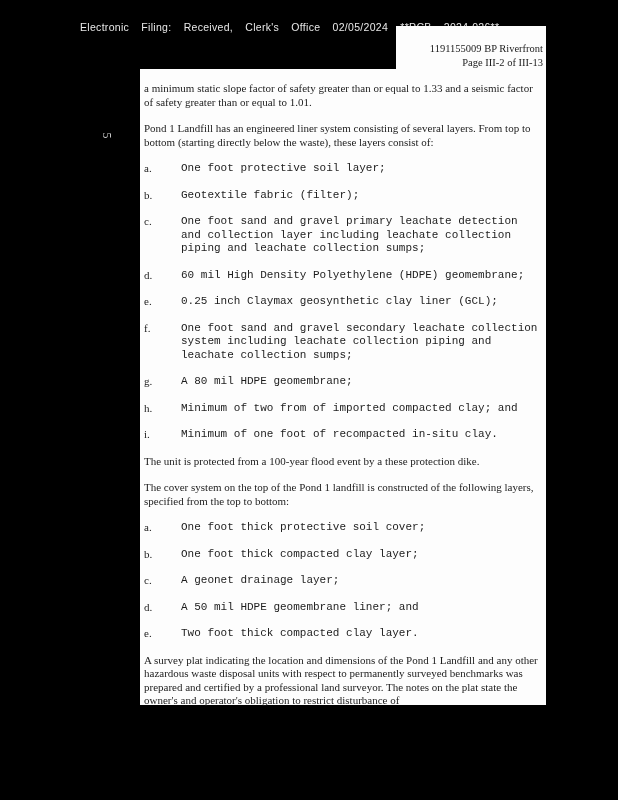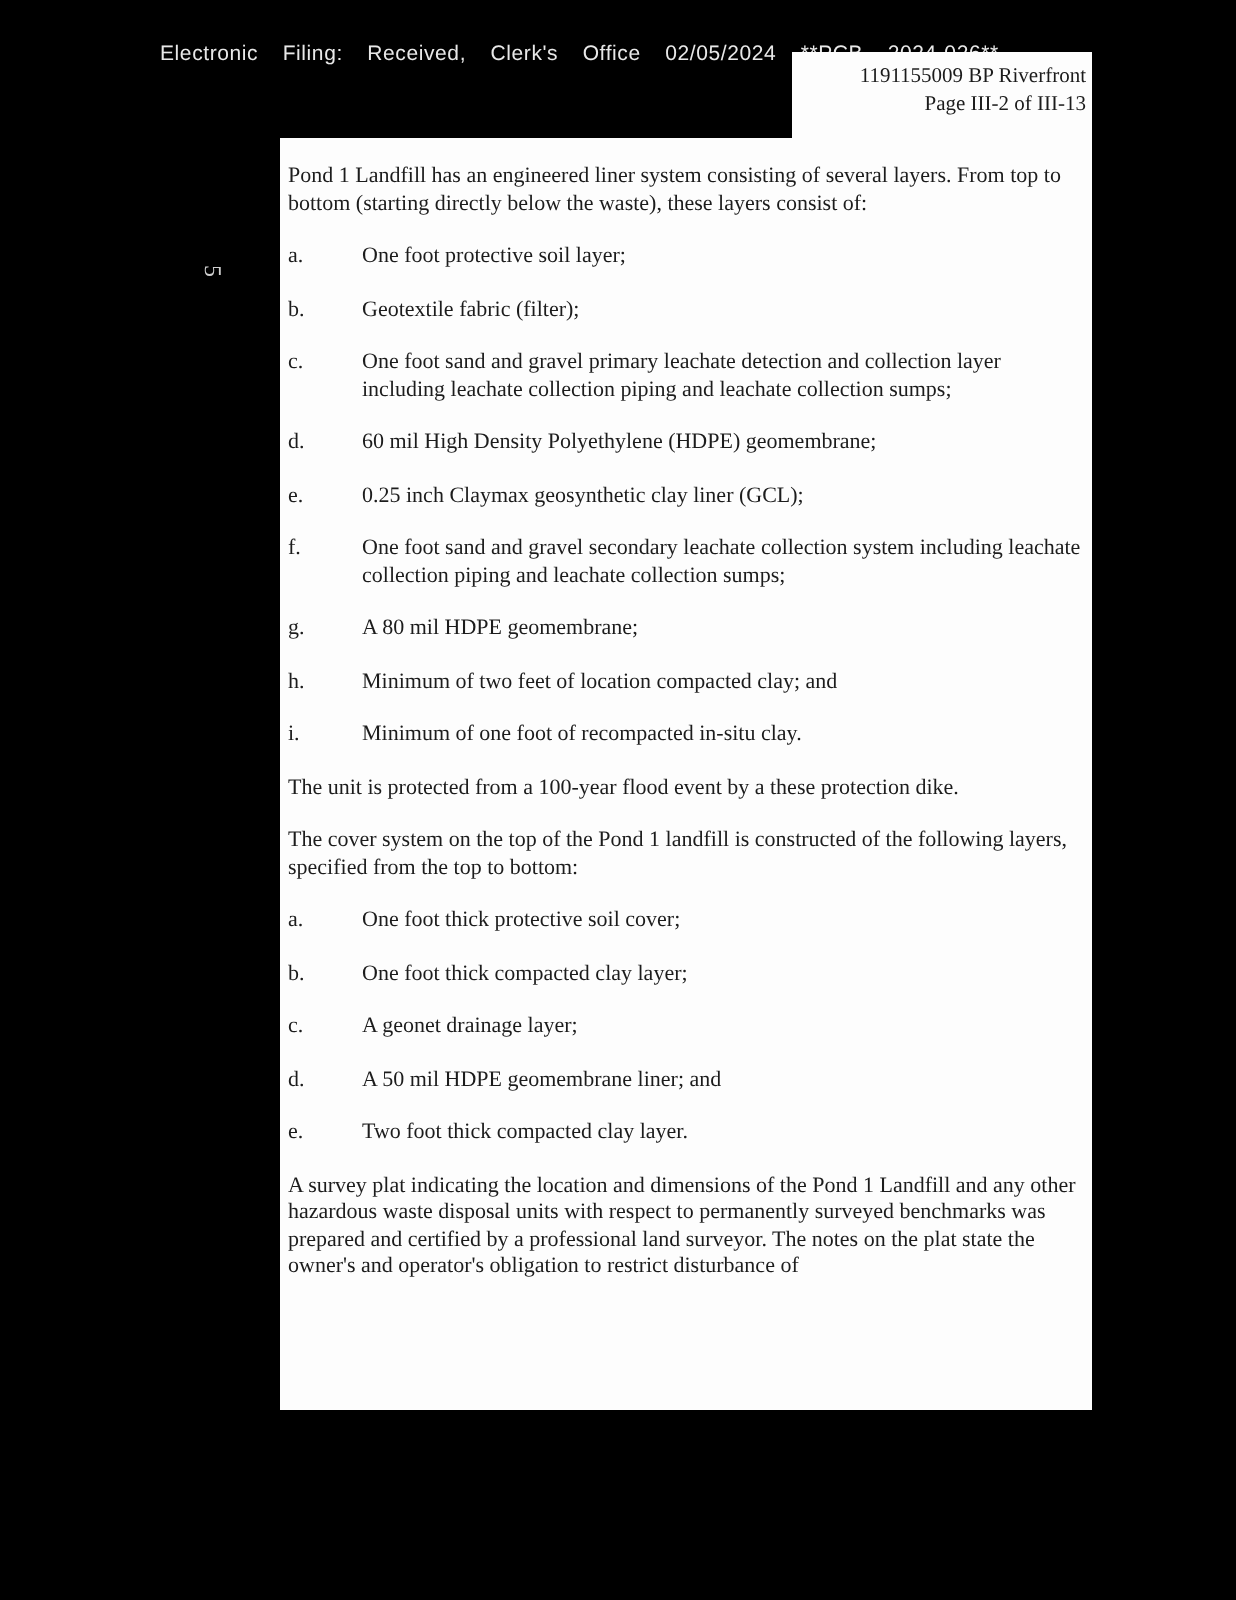--- a/index.html
+++ b/index.html
@@ -42,21 +42,21 @@
     position: absolute;
     left: 396px;
     top: 26px;
     width: 150px;
     height: 43px;
     background: #fdfdfd;
     color: #1b1b1b;
     font-size: 10.5px;
     line-height: 13.5px;
     text-align: right;
-    padding-top: 6px;
+    padding-top: 16px;
     box-sizing: border-box;
   }
   .page-corner div {
     padding-right: 3px;
     white-space: nowrap;
   }
   
   .doc-page {
     position: absolute;
     left: 140px;
@@ -75,38 +75,40 @@
   }
   .list-item {
     display: flex;
     margin: 0 0 13px 0;
   }
   .list-item .li-label {
     flex: 0 0 37px;
   }
   .list-item .li-text {
     flex: 1 1 auto;
+    font-family: Liberation Mono, monospace;
   }
 </style>
 </head>
 <body>
 
 <div id="screen">
 
   <div class="filing-banner">Electronic Filing: Received, Clerk's Office 02/05/2024 **PCB 2024-026**</div>
 
   <div class="margin-marker">5</div>
 
   <div class="page-corner">
     <div>1191155009    BP Riverfront</div>
     <div>Page III-2 of III-13</div>
   </div>
 
   <div class="doc-page">
 
+    <p class="para">a minimum static slope factor of safety greater than or equal to 1.33 and a seismic factor of safety greater than or equal to 1.01.</p>
 
     <p class="para">Pond 1 Landfill has an engineered liner system consisting of several layers. From top to bottom (starting directly below the waste), these layers consist of:</p>
 
     <div>
       <div class="list-item">
         <span class="li-label">a.</span>
         <span class="li-text">One foot protective soil layer;</span>
       </div>
       <div class="list-item">
         <span class="li-label">b.</span>
@@ -127,21 +129,21 @@
       <div class="list-item">
         <span class="li-label">f.</span>
         <span class="li-text">One foot sand and gravel secondary leachate collection system including leachate collection piping and leachate collection sumps;</span>
       </div>
       <div class="list-item">
         <span class="li-label">g.</span>
         <span class="li-text">A 80 mil HDPE geomembrane;</span>
       </div>
       <div class="list-item">
         <span class="li-label">h.</span>
-        <span class="li-text">Minimum of two feet of location compacted clay; and</span>
+        <span class="li-text">Minimum of two from of imported compacted clay; and</span>
       </div>
       <div class="list-item">
         <span class="li-label">i.</span>
         <span class="li-text">Minimum of one foot of recompacted in-situ clay.</span>
       </div>
     </div>
 
     <p class="para">The unit is protected from a 100-year flood event by a these protection dike.</p>
 
     <p class="para">The cover system on the top of the Pond 1 landfill is constructed of the following layers, specified from the top to bottom:</p>

